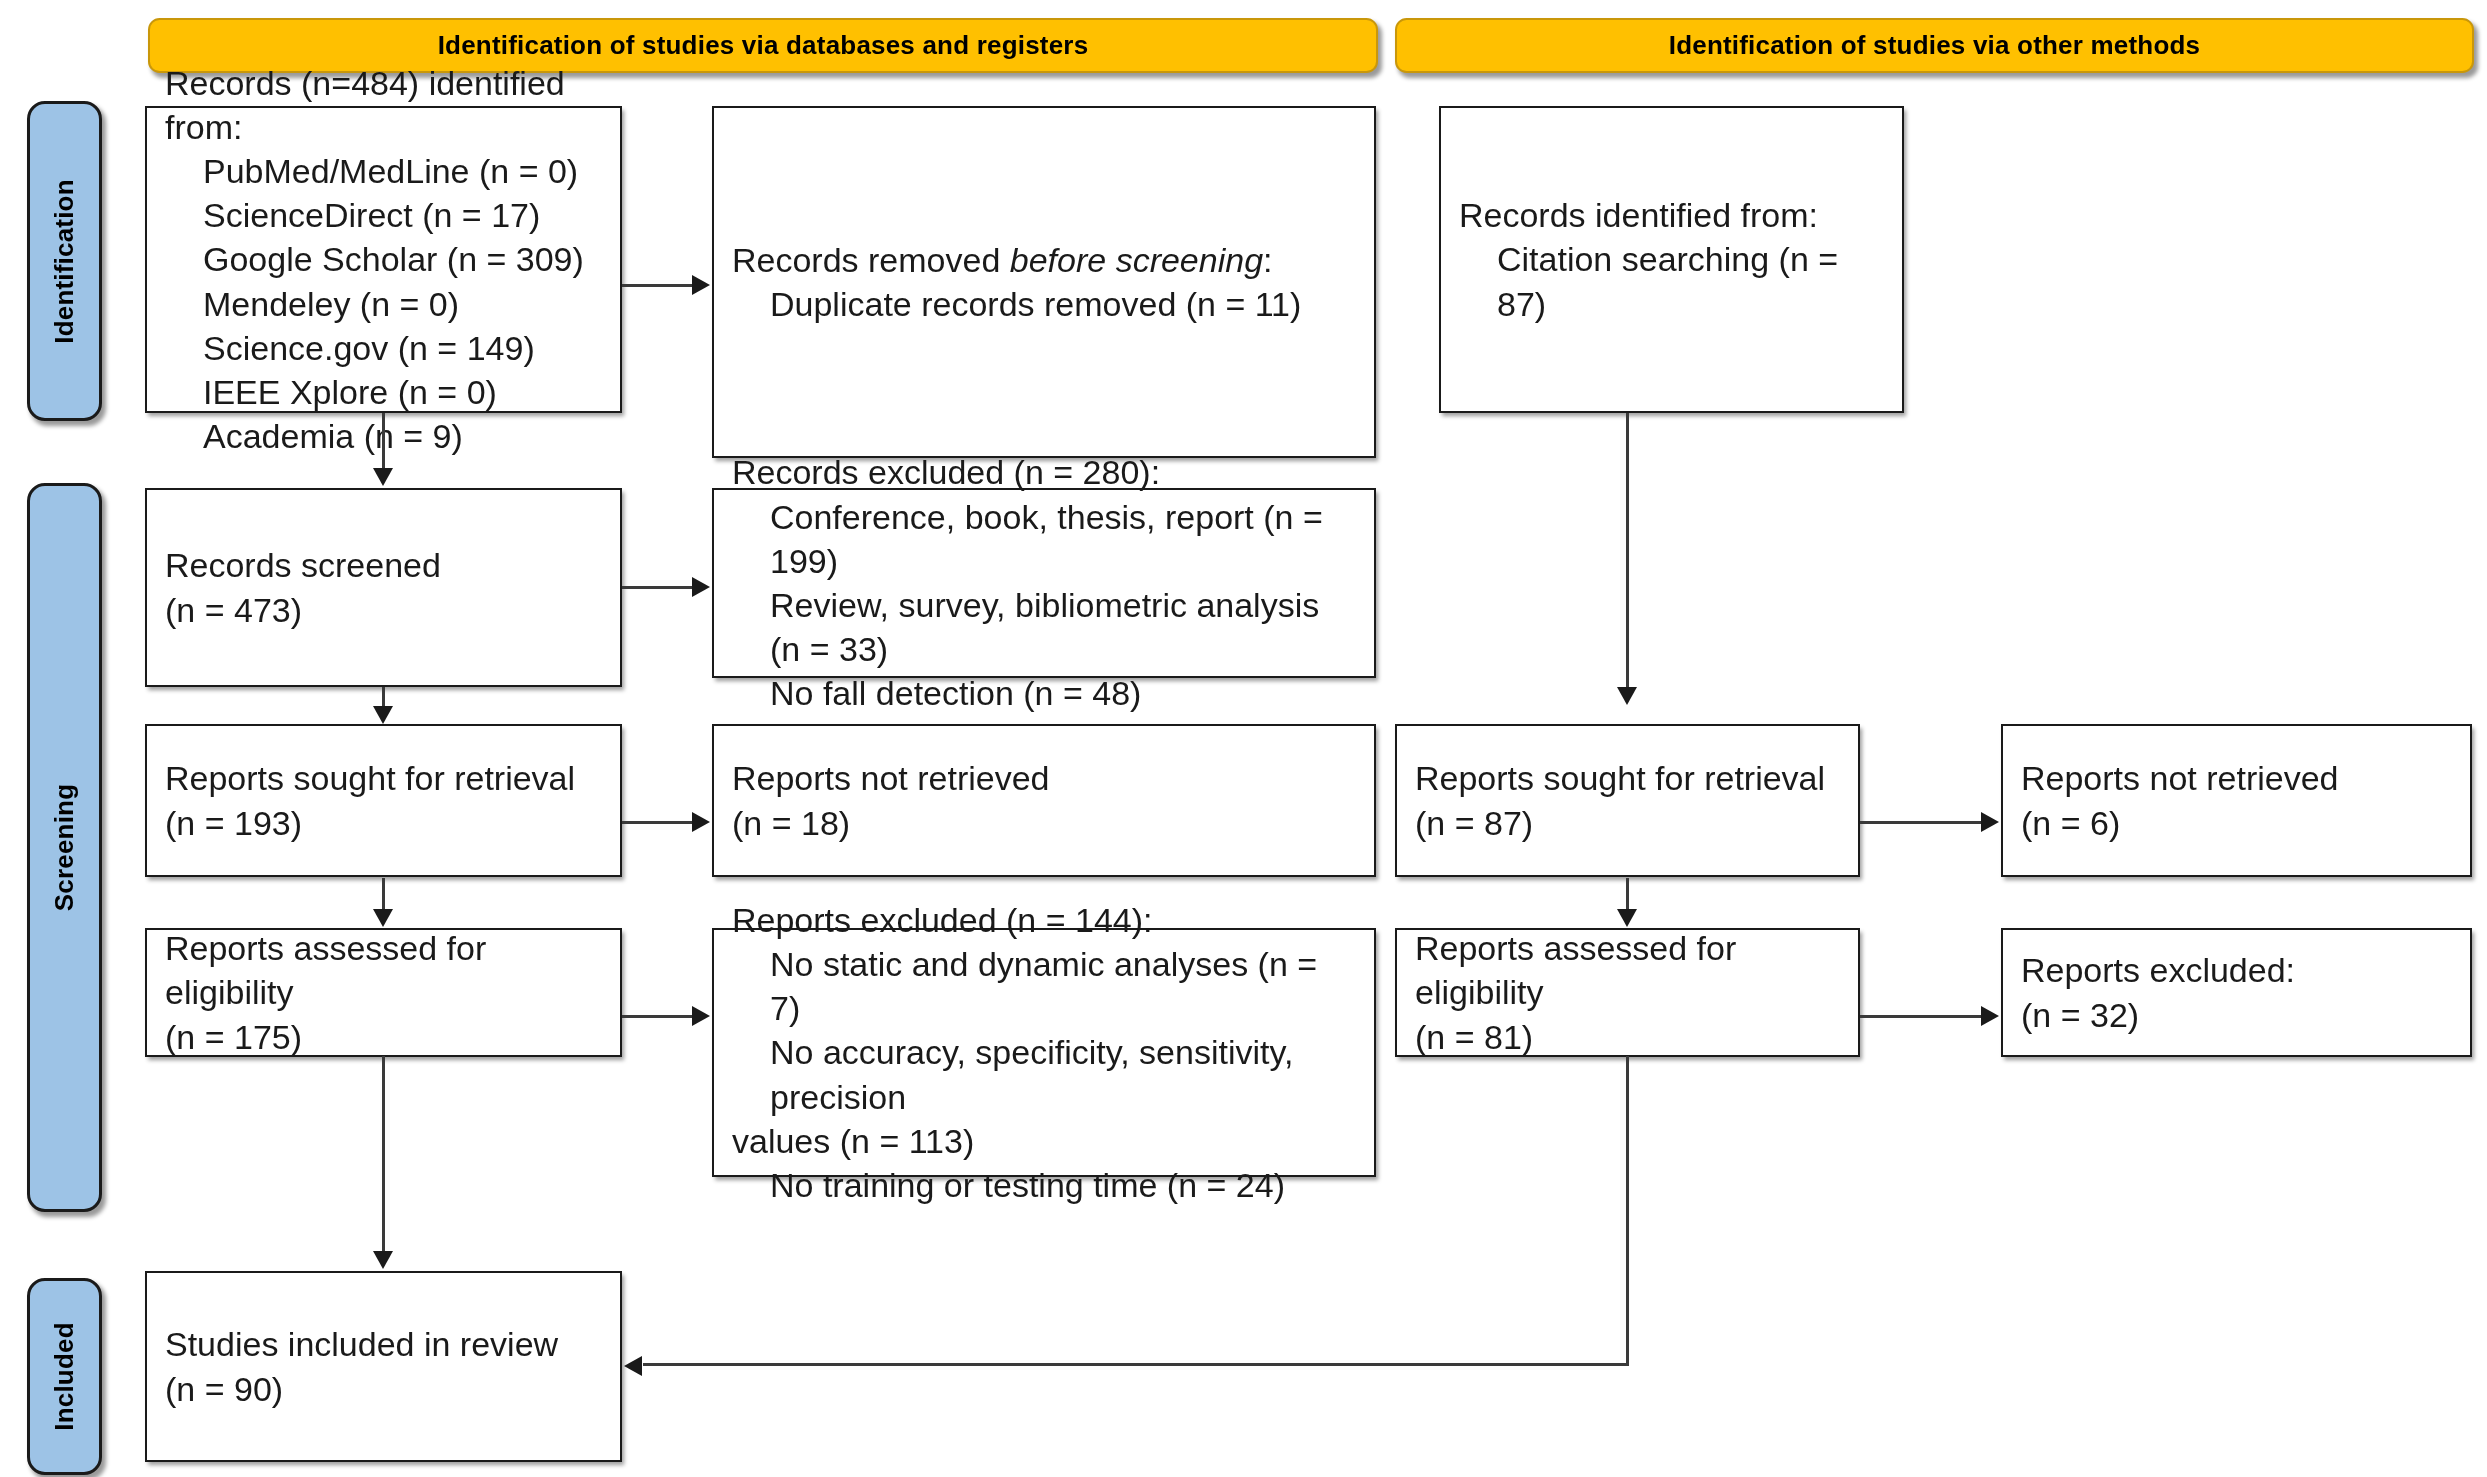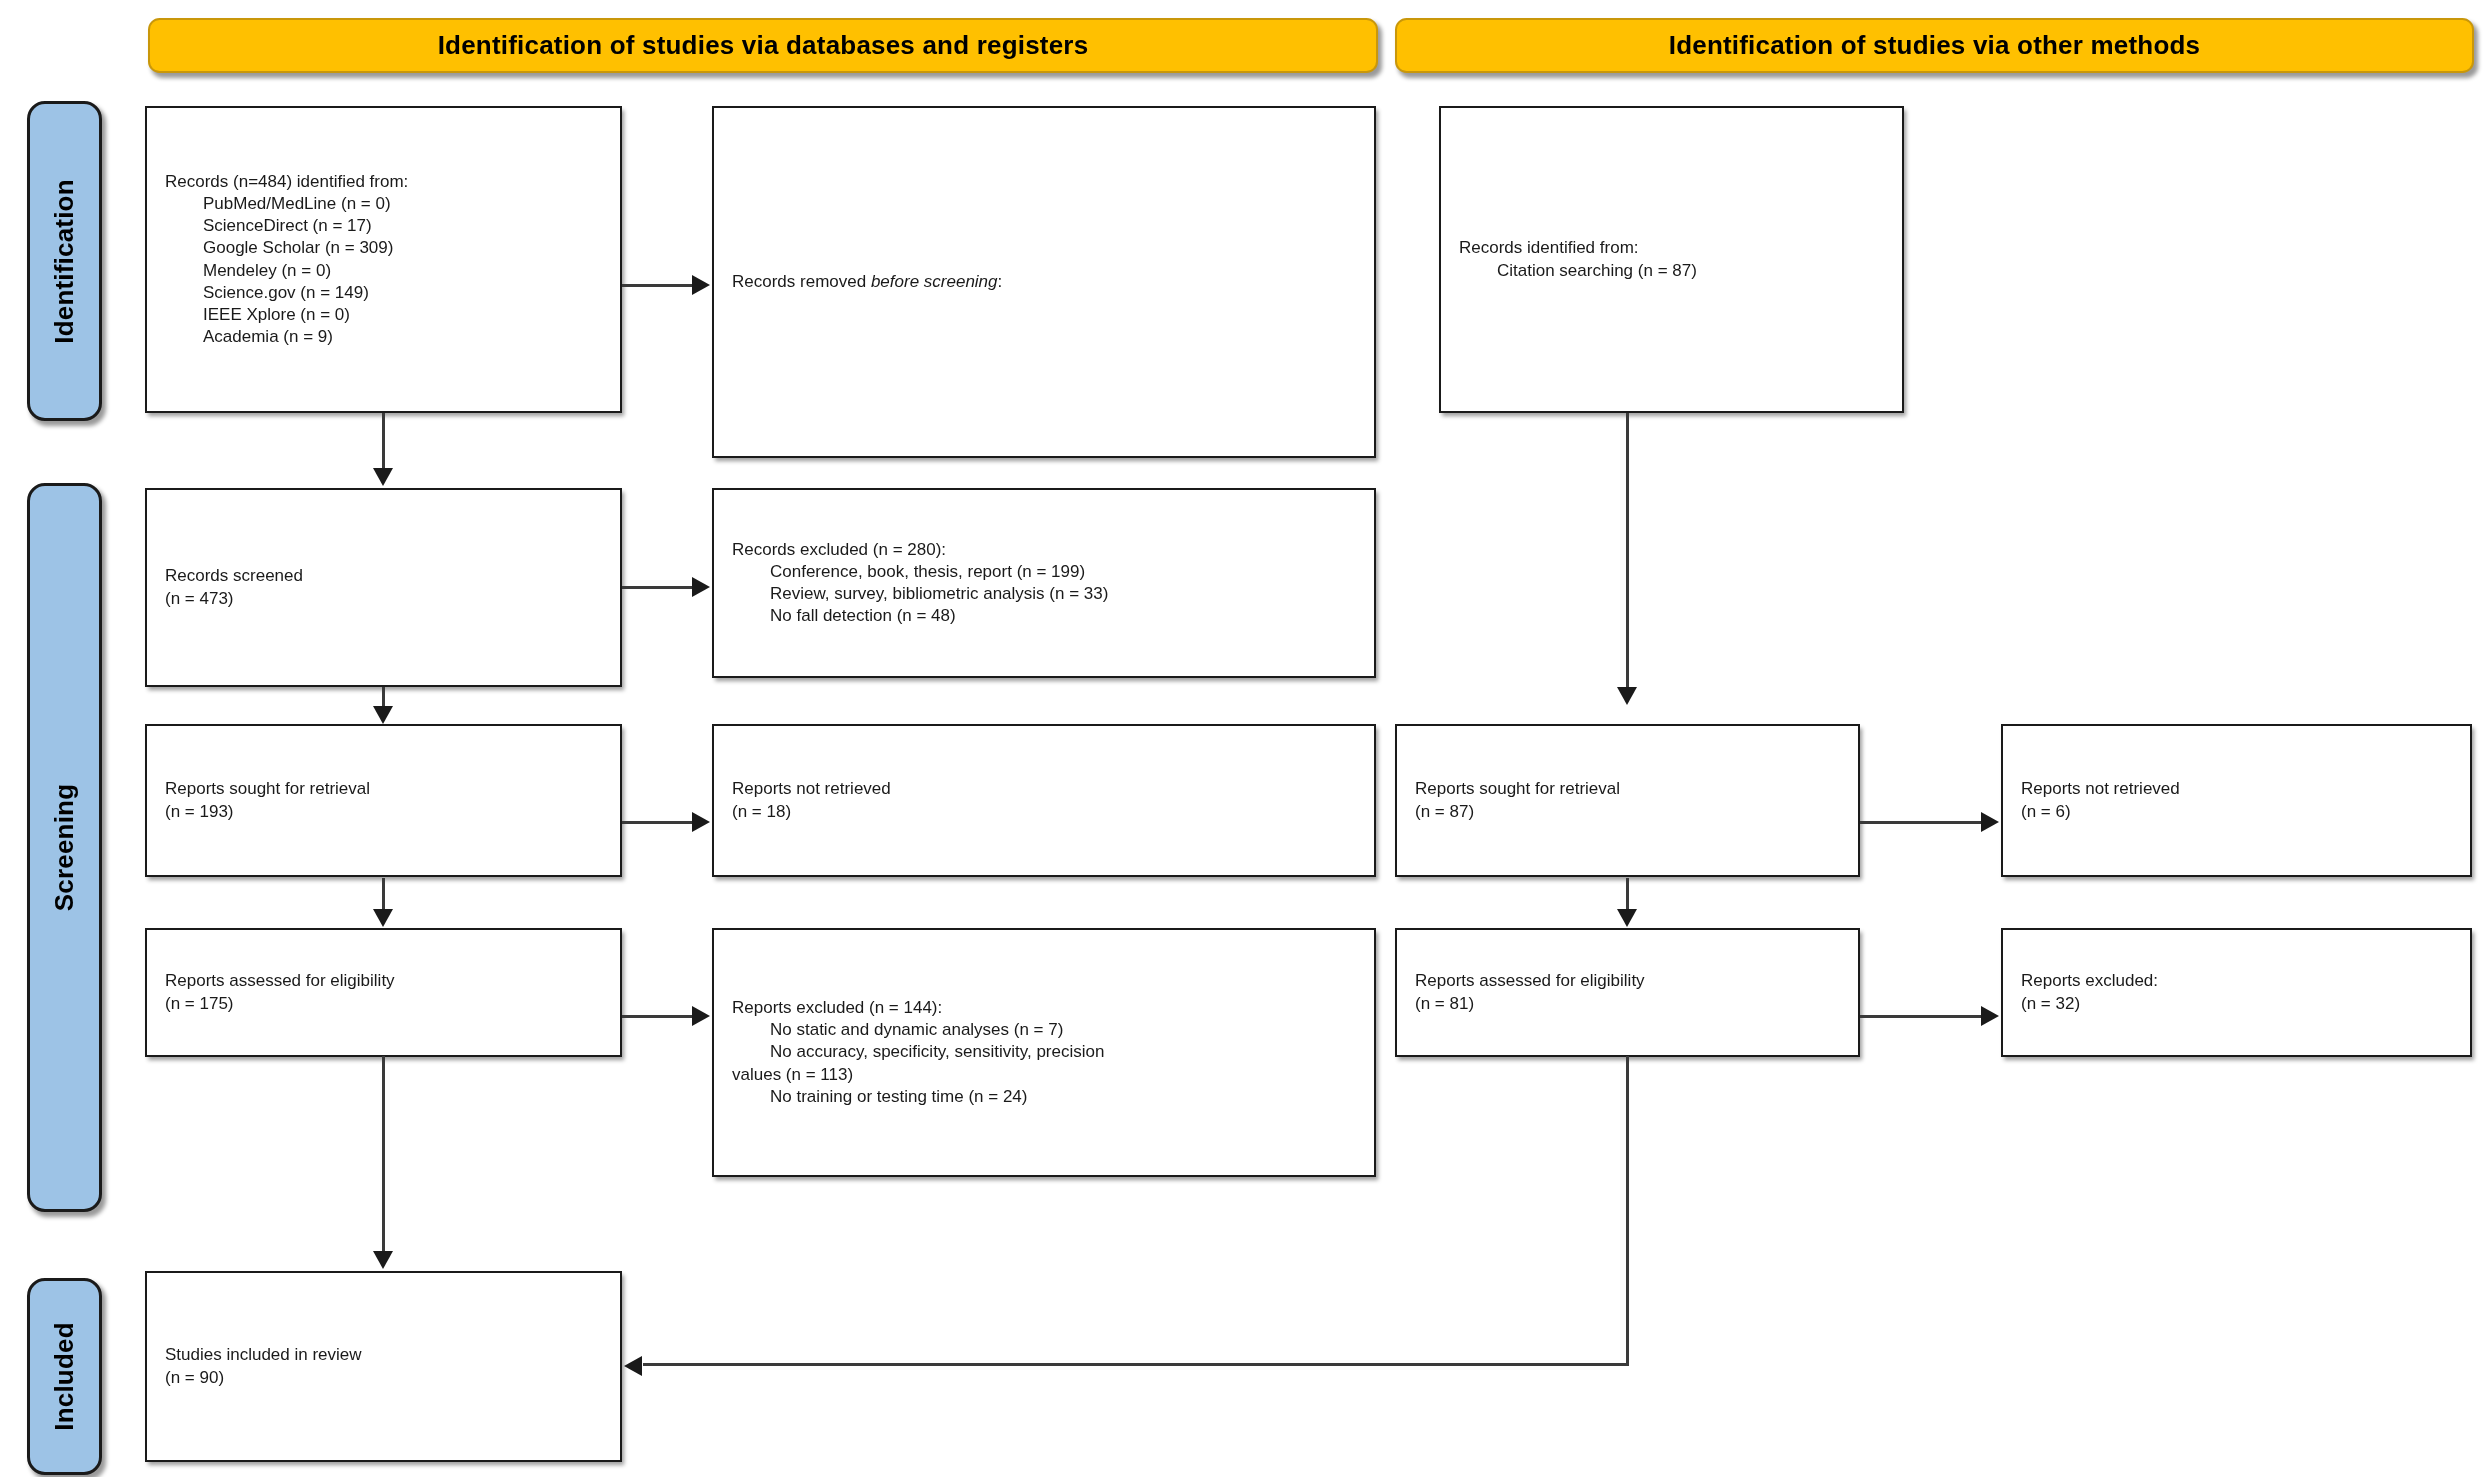--- a/index.html
+++ b/index.html
@@ -57,21 +57,21 @@
     background: #ffffff;
     border: 2.5px solid #1a1a1a;
     box-sizing: border-box;
     box-shadow: 3.3px 4.1px 4.1px rgba(0,0,0,0.38);
     display: flex;
     flex-direction: column;
     justify-content: center;
     padding: 0 18px;
   }
   .flowbox .line {
-    font-size: 17px;
+    font-size: 34px;
     line-height: 1.30;
     color: #1a1a1a;
     white-space: pre-wrap;
   }
   .flowbox .line.indent { padding-left: 38px; }
   .ital { font-style: italic; }
 
   
   .hline {
     position: absolute;
@@ -136,20 +136,21 @@
     <div class="line indent">ScienceDirect (n = 17)</div>
     <div class="line indent">Google Scholar (n = 309)</div>
     <div class="line indent">Mendeley (n = 0)</div>
     <div class="line indent">Science.gov (n = 149)</div>
     <div class="line indent">IEEE Xplore (n = 0)</div>
     <div class="line indent">Academia (n = 9)</div>
   </div>
 
   <div class="flowbox" style="left:712px; top:106px; width:664px; height:352px;">
     <div class="line"><span>Records removed </span><span class="ital">before screening</span><span>:</span></div>
+    <div class="line indent">Duplicate records removed (n = 11)</div>
   </div>
 
   <div class="flowbox" style="left:1395px; top:106px; width:465px; height:307px;margin-left:44px;">
     <div class="line">Records identified from:</div>
     <div class="line indent">Citation searching (n = 87)</div>
   </div>
 
   <div class="flowbox" style="left:145px; top:488px; width:477px; height:199px;">
     <div class="line">Records screened</div>
     <div class="line">(n = 473)</div>

